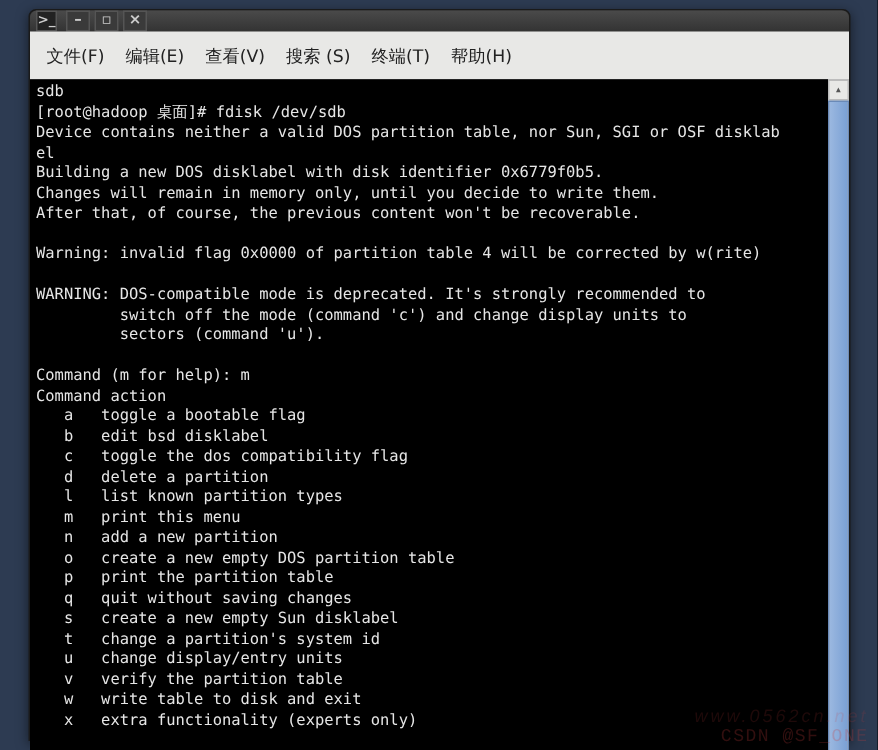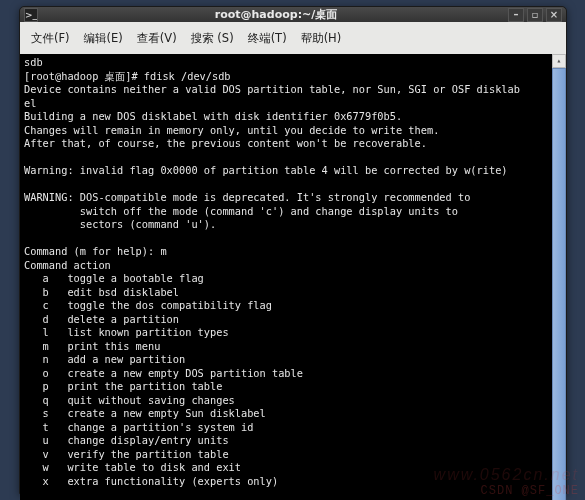--- a/index.html
+++ b/index.html
@@ -130,33 +130,32 @@
       font-size: 12px;
       letter-spacing: 1px;
       pointer-events: none;
     }
     .watermark2 {
       position: absolute;
       right: 6px;
       bottom: 16px;
       color: rgba(200,60,60,0.15);
       font-family: sans-serif;
-      font-size: 16px;
+      font-size: 12px;
       letter-spacing: 2px;
       pointer-events: none;
       font-style: italic;
     }
   </style>
 </head>
 <body>
 
 <div class="window">
   <div class="titlebar">
     <div class="title-icon">&gt;_</div>
-    <div class="title-text">root@hadoop:~/桌面</div>
     <div class="win-controls">
       <div class="win-btn">–</div>
       <div class="win-btn">▫</div>
       <div class="win-btn">×</div>
     </div>
   </div>
 
   <div class="menubar">
     <span class="menu-item">文件(F)</span>
     <span class="menu-item">编辑(E)</span>

